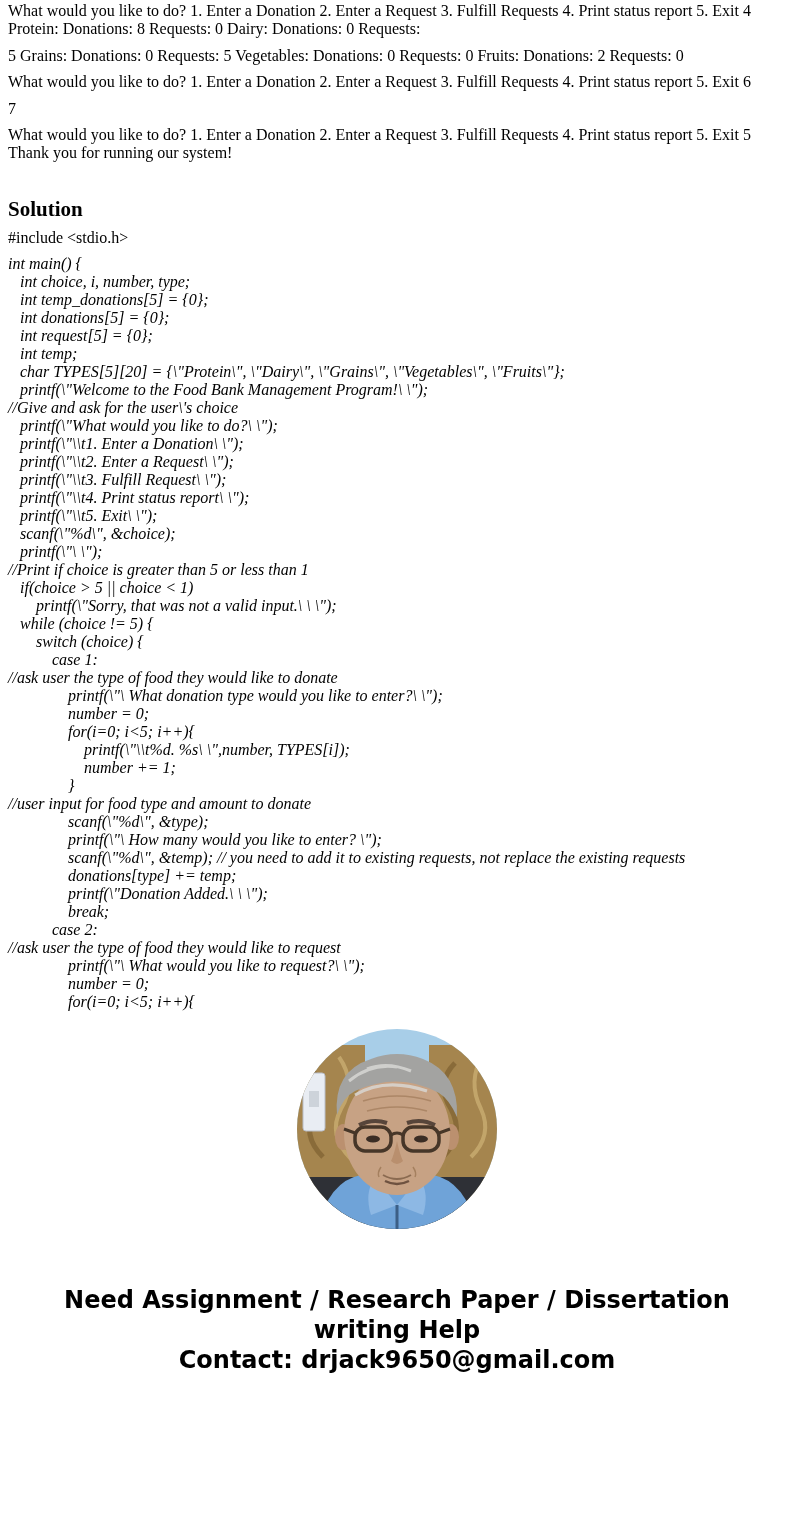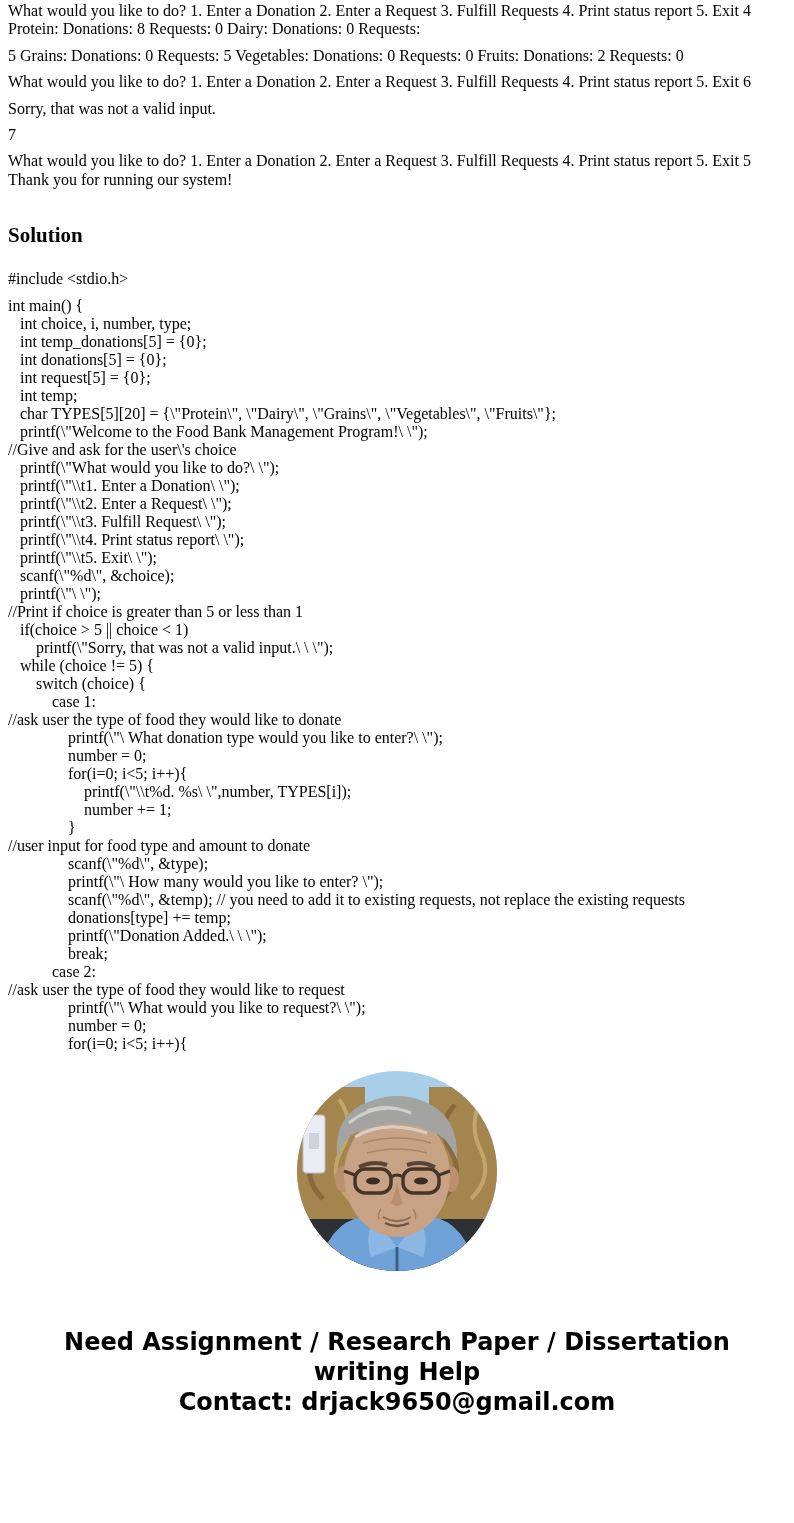--- a/index.html
+++ b/index.html
@@ -15,23 +15,23 @@
     white-space: pre-wrap;
     word-wrap: break-word;
   }
   .doc p.first { margin-top: 2px; }
   .doc p.gap-after { margin-bottom: 34px; }
   h2.solution {
     font-family: "Liberation Serif", serif;
     font-size: 21px;
     font-weight: bold;
     line-height: 1.15;
-    margin: 23px 0;
+    margin: 8px 0;
   }
-  p.code { line-height: 18px; }
+  p.code { line-height: 18px; font-style: italic; }
   .photo-row { text-align: center; margin-top: 18px; }
   .avatar { display: inline-block; vertical-align: top; }
   .banner {
     margin-top: 56px;
     text-align: center;
     font-family: "DejaVu Sans", sans-serif;
     font-weight: bold;
     font-size: 25px;
     line-height: 30px;
     color: #000;
@@ -42,21 +42,20 @@
 </style>
 </head>
 <body>
 
 <main class="doc">
 
   <p class="first">What would you like to do? 1. Enter a Donation 2. Enter a Request 3. Fulfill Requests 4. Print status report 5. Exit 4
 Protein: Donations: 8 Requests: 0 Dairy: Donations: 0 Requests:</p>
   <p>5 Grains: Donations: 0 Requests: 5 Vegetables: Donations: 0 Requests: 0 Fruits: Donations: 2 Requests: 0</p>
   <p>What would you like to do? 1. Enter a Donation 2. Enter a Request 3. Fulfill Requests 4. Print status report 5. Exit 6</p>
-  <p>Sorry, that was not a valid input.</p>
   <p>7</p>
   <p class="gap-after">What would you like to do? 1. Enter a Donation 2. Enter a Request 3. Fulfill Requests 4. Print status report 5. Exit 5
 Thank you for running our system!</p>
 
   <h2 class="solution">Solution</h2>
 
   <p>#include &lt;stdio.h&gt;</p>
 
   <p class="code">int main() {
    int choice, i, number, type;

